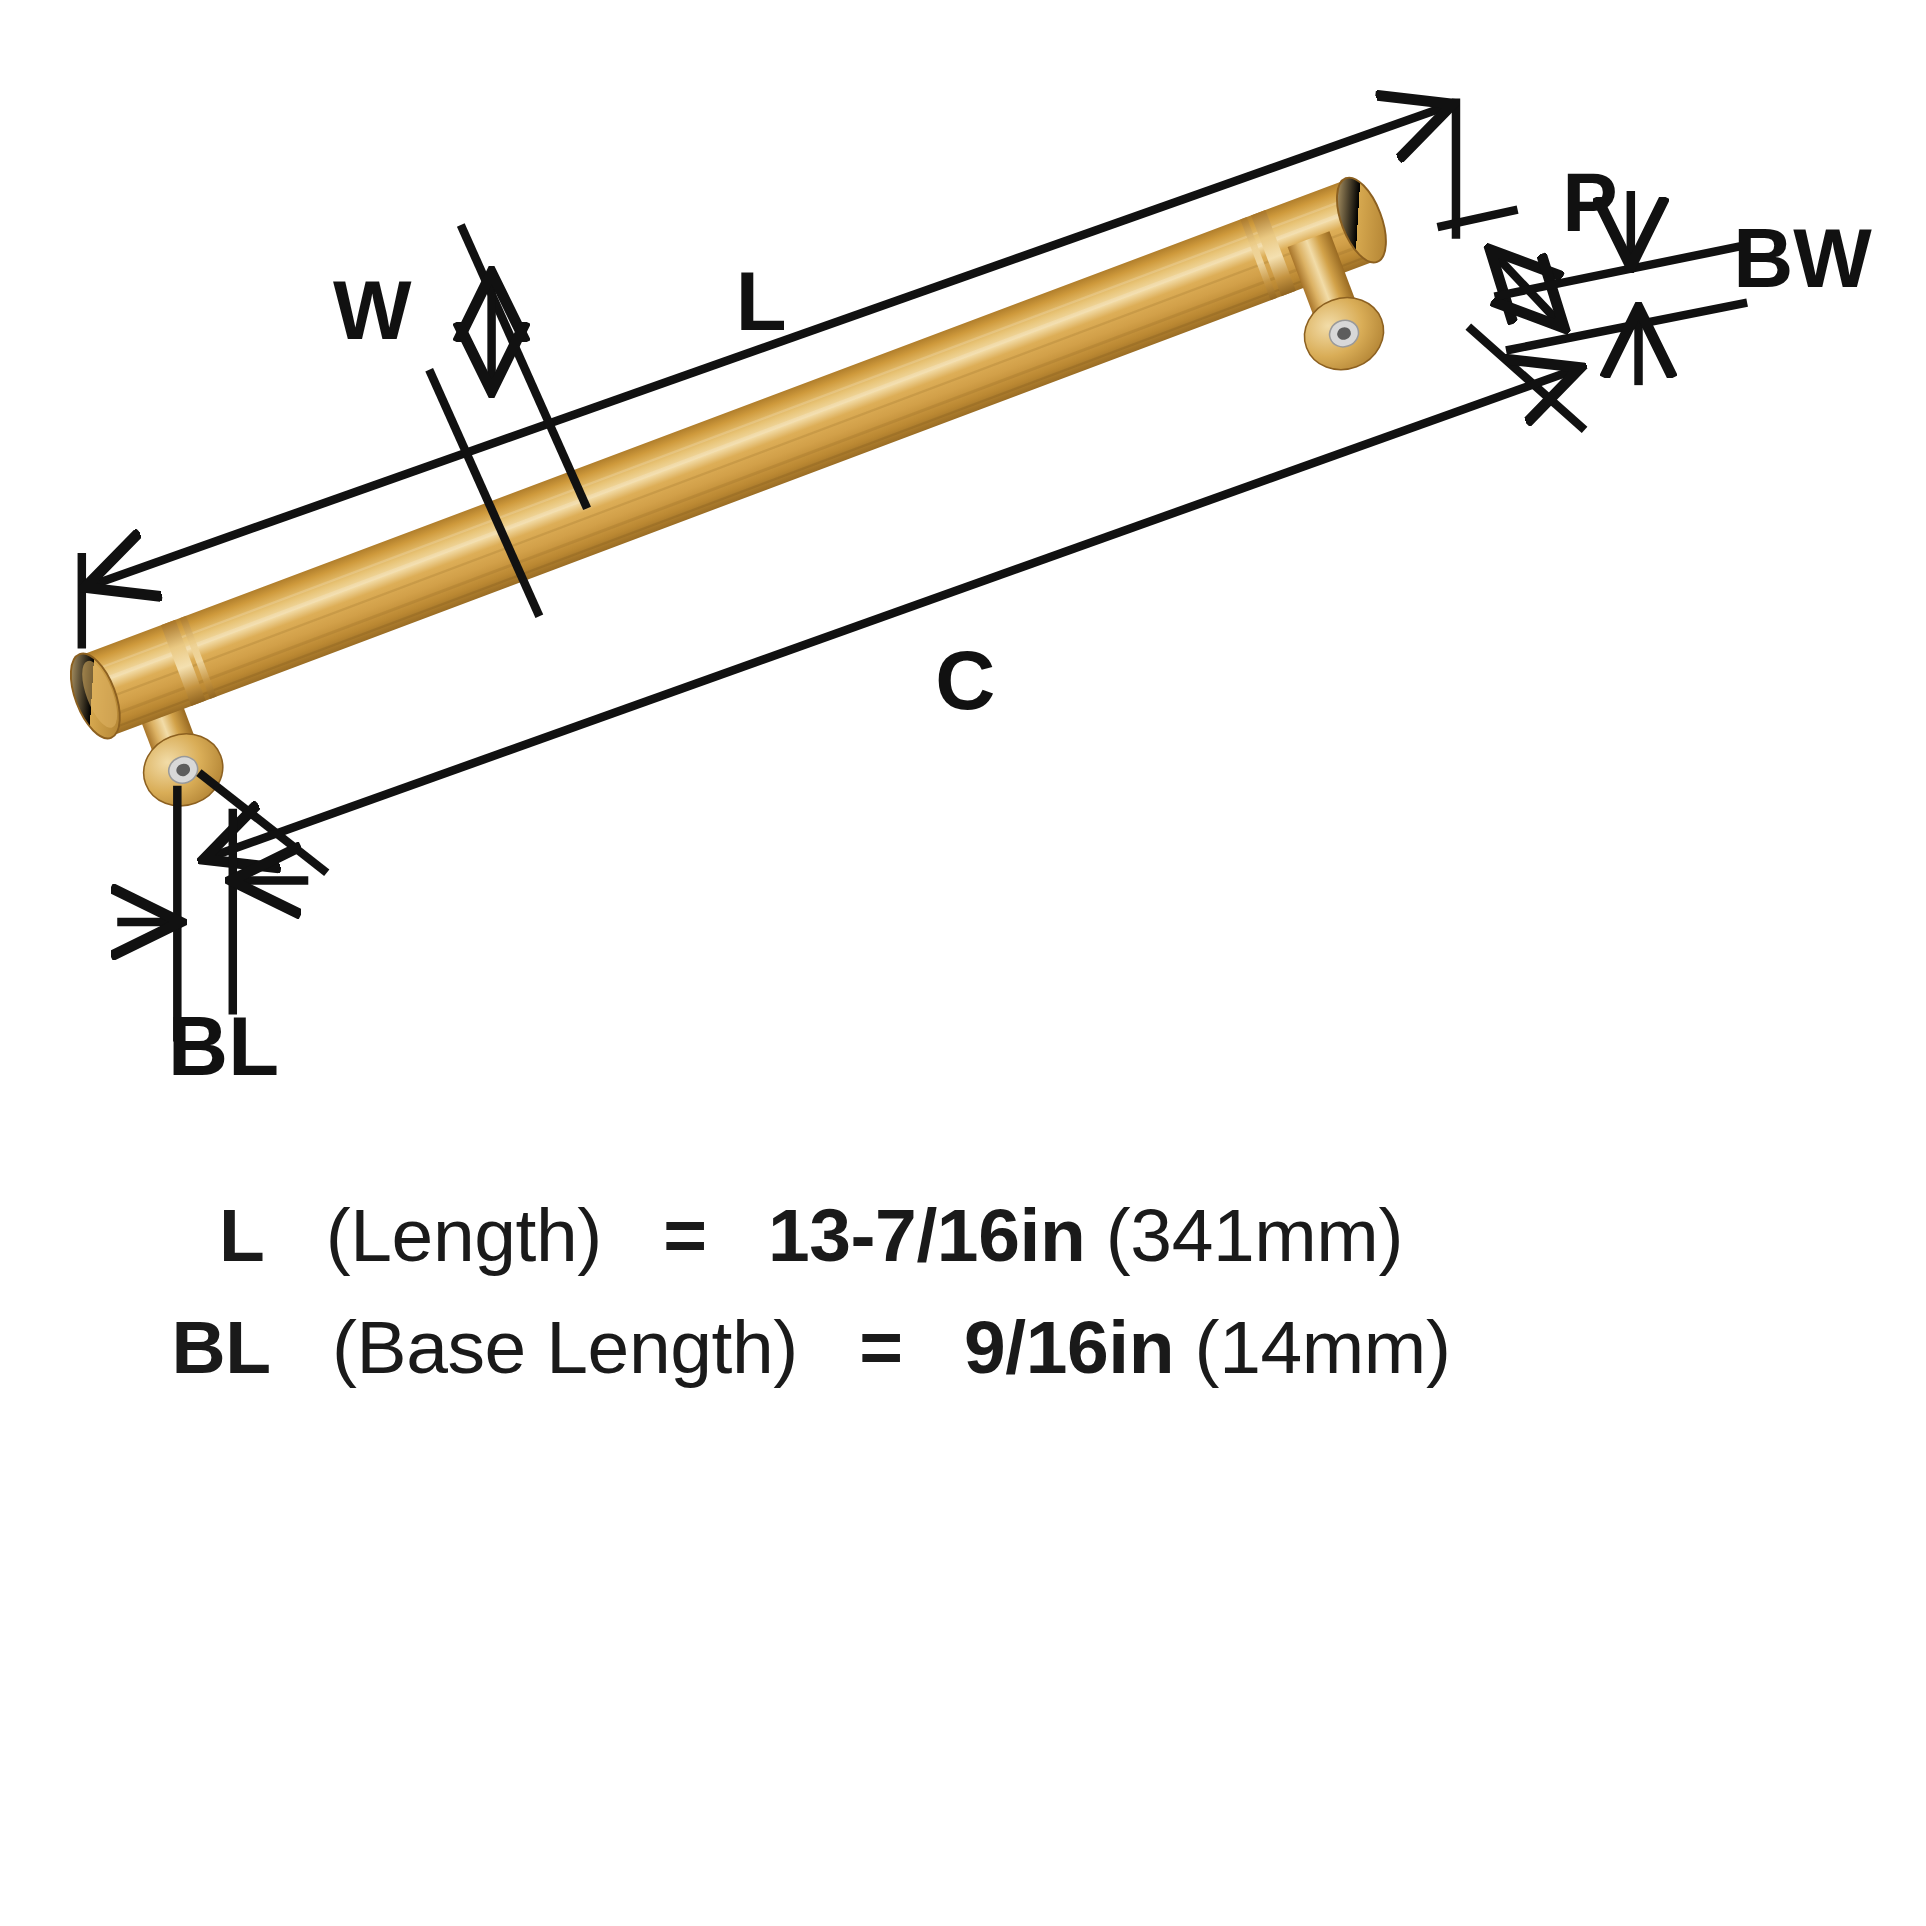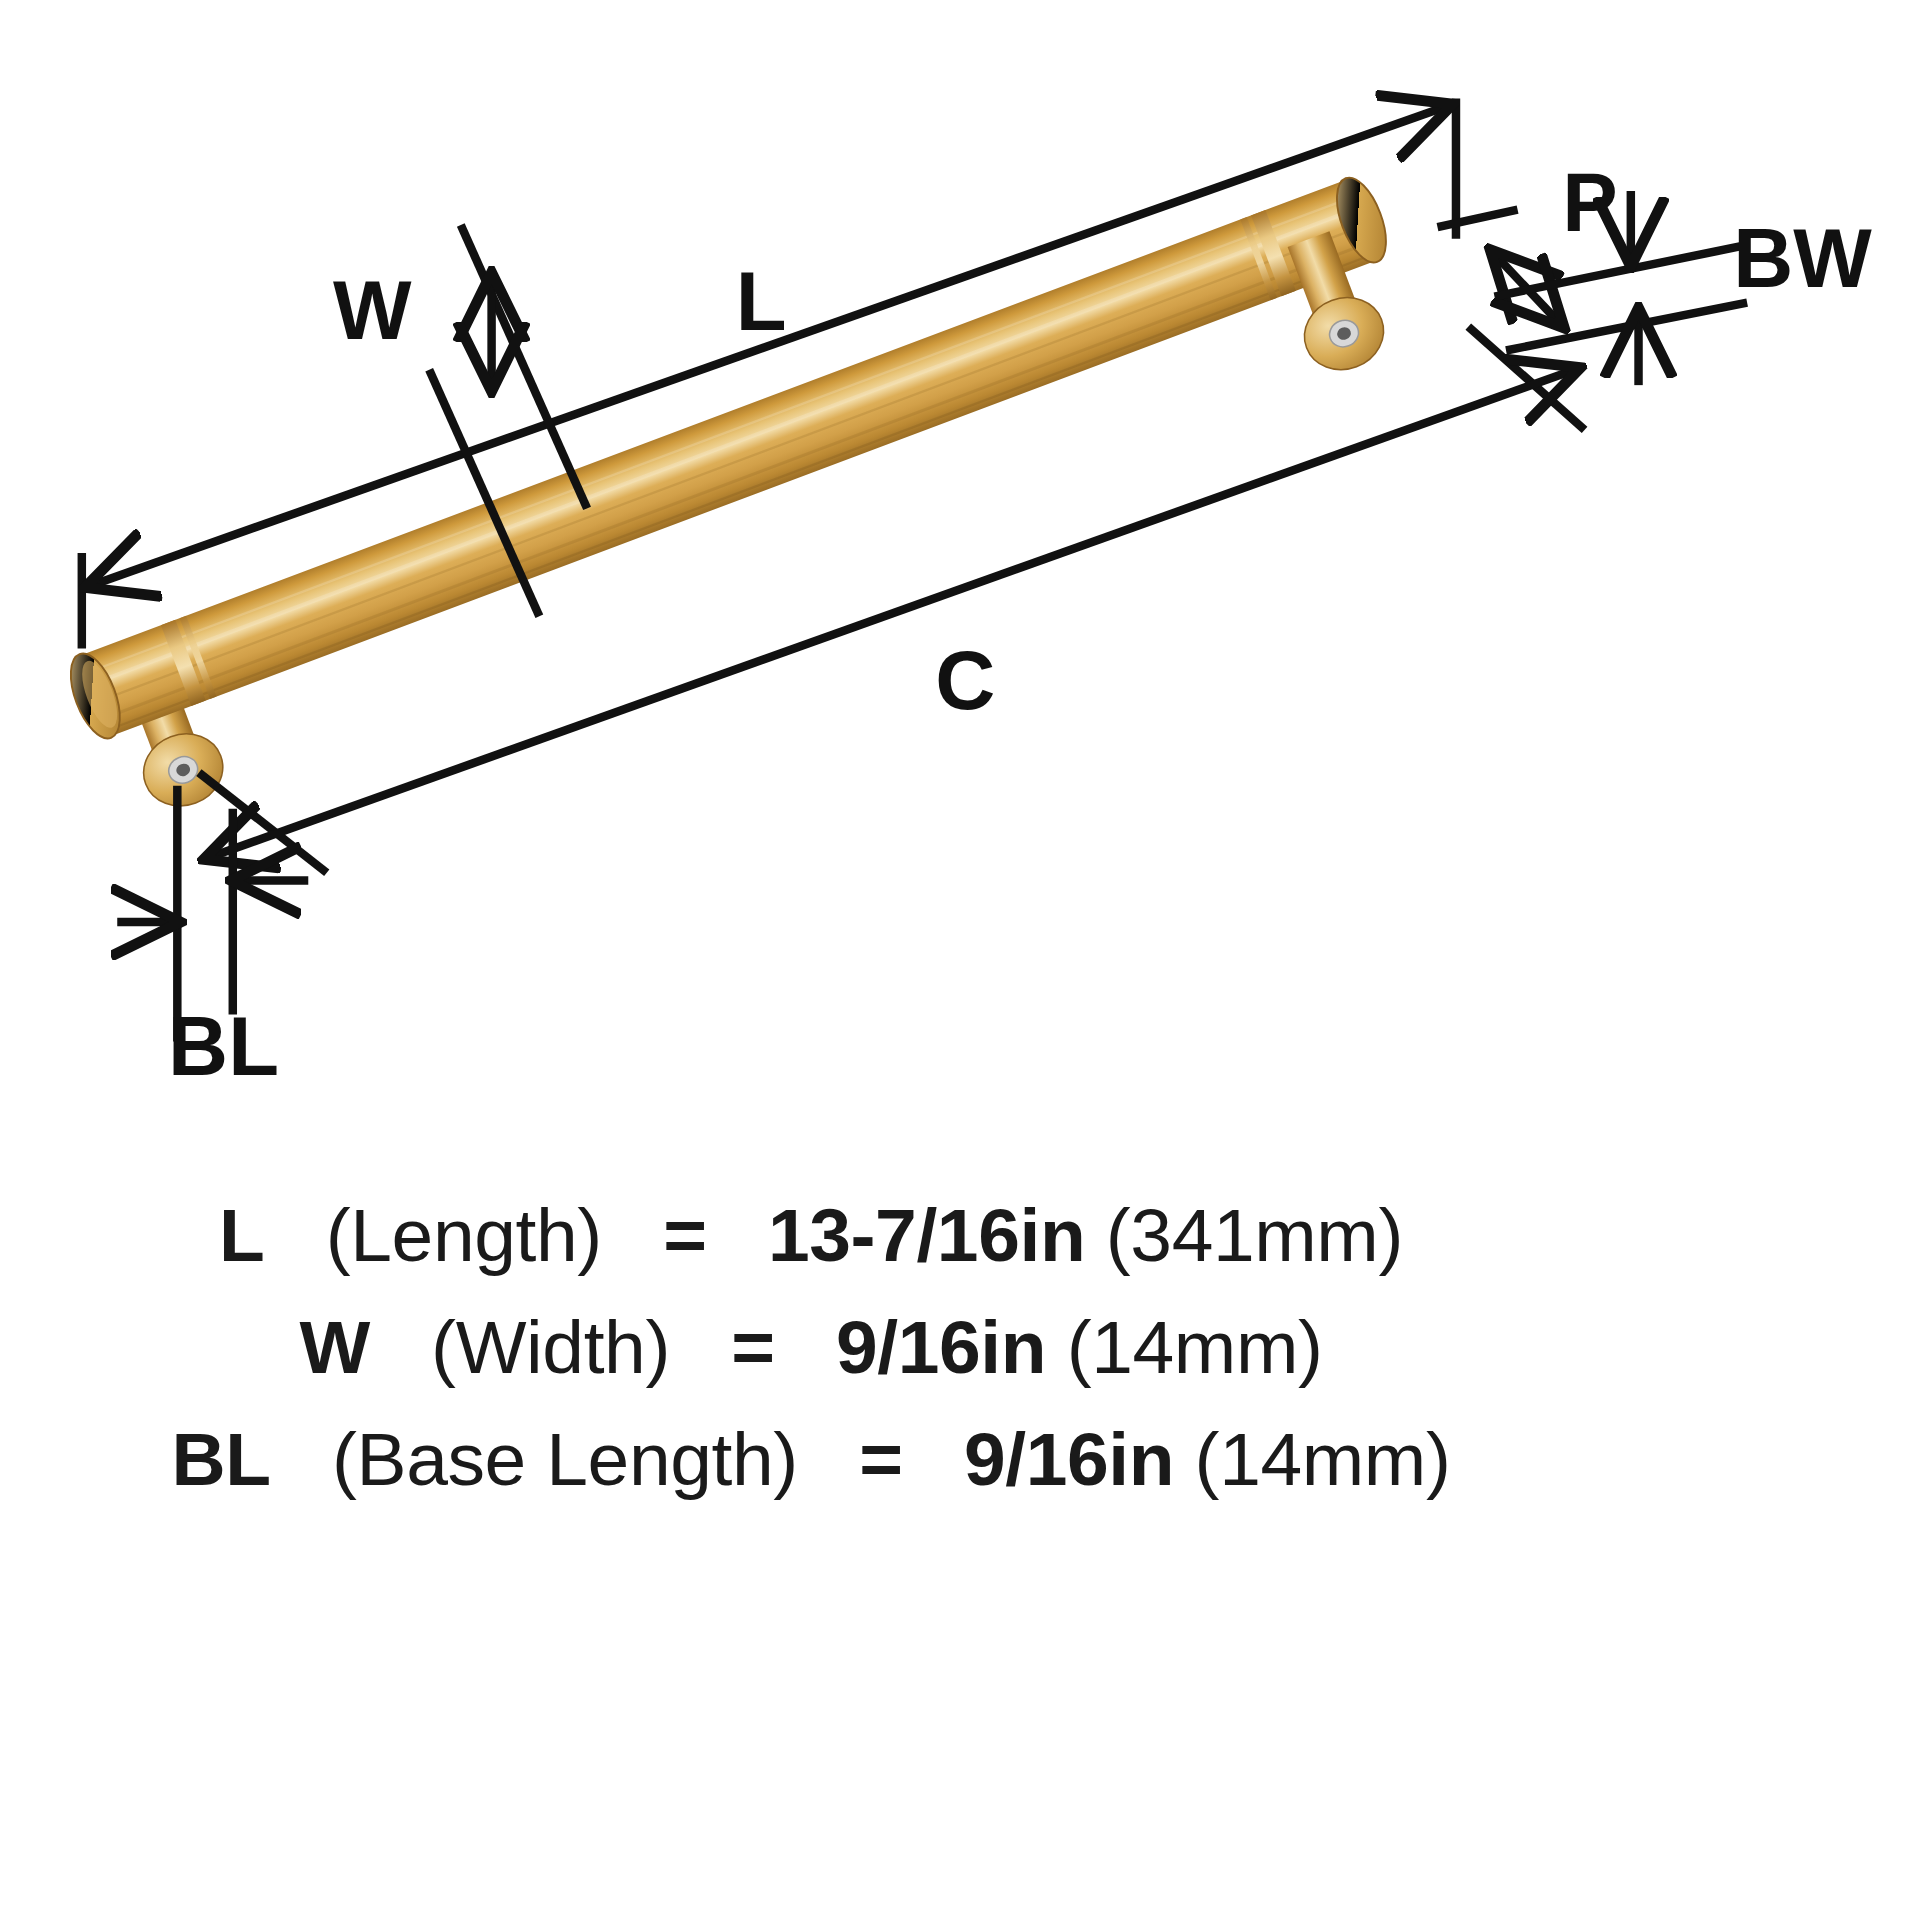--- a/index.html
+++ b/index.html
@@ -221,40 +221,30 @@
       <span class="spec-code">L</span>
       <span>&nbsp;</span>
       <span class="spec-name">(Length)</span>
       <span>&nbsp;</span>
       <span class="spec-eq">=</span>
       <span>&nbsp;</span>
       <span class="spec-imperial">13-7/16in</span>
       <span class="spec-metric">(341mm)</span>
     </div>
 
+
+
+
     <div class="spec-row">
-      <span class="spec-code">W</span>
-      <span>&nbsp;</span>
-      <span class="spec-name">(Width)</span>
+      <span class="spec-code">BL</span>
+      <span>&nbsp;</span>
+      <span class="spec-name">(Base Length)</span>
       <span>&nbsp;</span>
       <span class="spec-eq">=</span>
       <span>&nbsp;</span>
       <span class="spec-imperial">9/16in</span>
       <span class="spec-metric">(14mm)</span>
     </div>
 
 
-
-    <div class="spec-row">
-      <span class="spec-code">BL</span>
-      <span>&nbsp;</span>
-      <span class="spec-name">(Base Length)</span>
-      <span>&nbsp;</span>
-      <span class="spec-eq">=</span>
-      <span>&nbsp;</span>
-      <span class="spec-imperial">9/16in</span>
-      <span class="spec-metric">(14mm)</span>
-    </div>
-
-
   </div>
 </div>
 
 
 </body></html>

